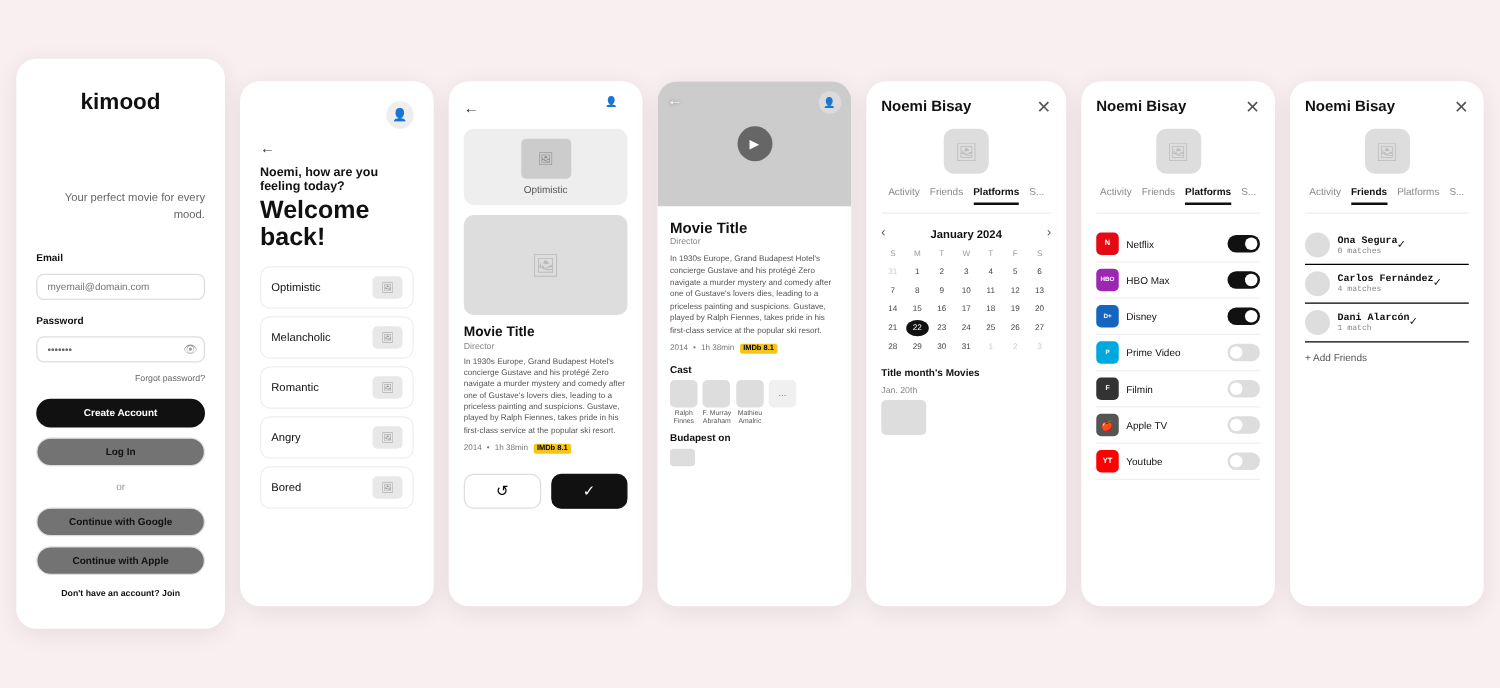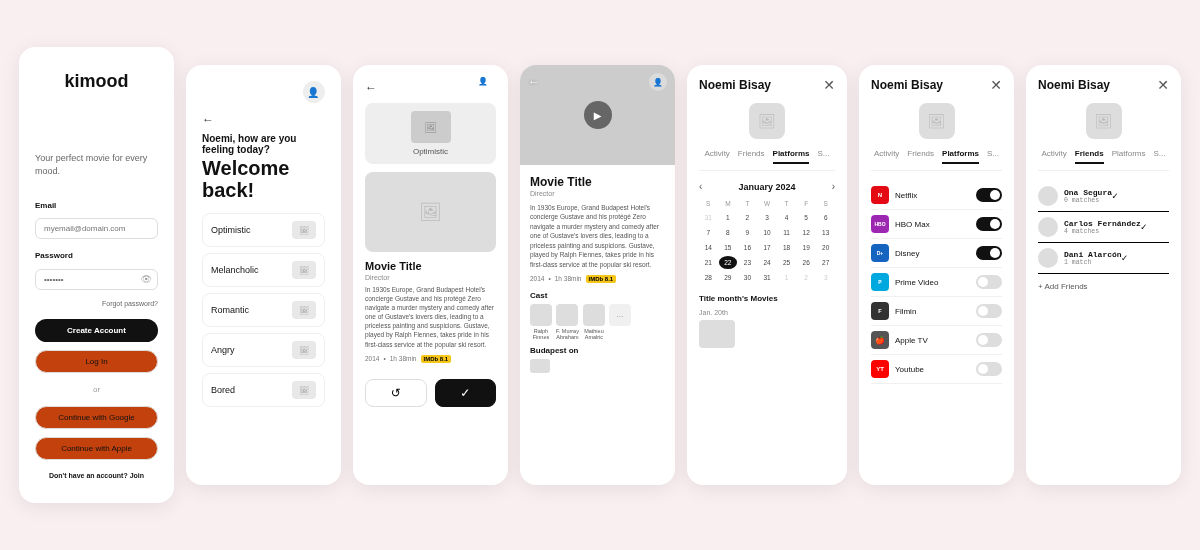--- a/index.html
+++ b/index.html
@@ -24,38 +24,38 @@
     .screen {
       background: #ffffff;
       border-radius: 16px;
       box-shadow: 0 4px 20px rgba(0,0,0,0.08);
       overflow: hidden;
       flex-shrink: 0;
     }
 
     
     .screen-login {
-      width: 155px;
+      width: 167px;
       min-height: 420px;
       padding: 24px 16px;
       display: flex;
       flex-direction: column;
       align-items: center;
       gap: 8px;
     }
     .screen-login .logo {
       font-size: 18px;
       font-weight: 700;
       color: #111;
       margin-bottom: 4px;
     }
     .screen-login .tagline {
       font-size: 9px;
       color: #666;
-      text-align: left;
+      text-align: right;
       margin-bottom: 12px;
       line-height: 1.4;
       margin-top: 48px;
     }
     .screen-login .field-label {
       font-size: 8px;
       font-weight: 600;
       color: #111;
       align-self: flex-start;
       margin-top: 4px;
@@ -82,27 +82,28 @@
       border: none;
       border-radius: 20px;
       padding: 7px;
       font-size: 8px;
       font-weight: 600;
       cursor: pointer;
       margin-top: 4px;
     }
     .screen-login .btn-outline {
       width: 100%;
-      background: #c2410c;
+      background: #737373;
       color: #111;
       border: 1px solid #ddd;
       border-radius: 20px;
       padding: 6px;
       font-size: 8px;
       cursor: pointer;
+      font-weight: bold;
     }
     .screen-login .or-divider {
       font-size: 8px;
       color: #999;
       margin: 4px 0;
     }
     .screen-login .signup-link {
       font-size: 7px;
       color: #666;
       margin-top: 4px;

